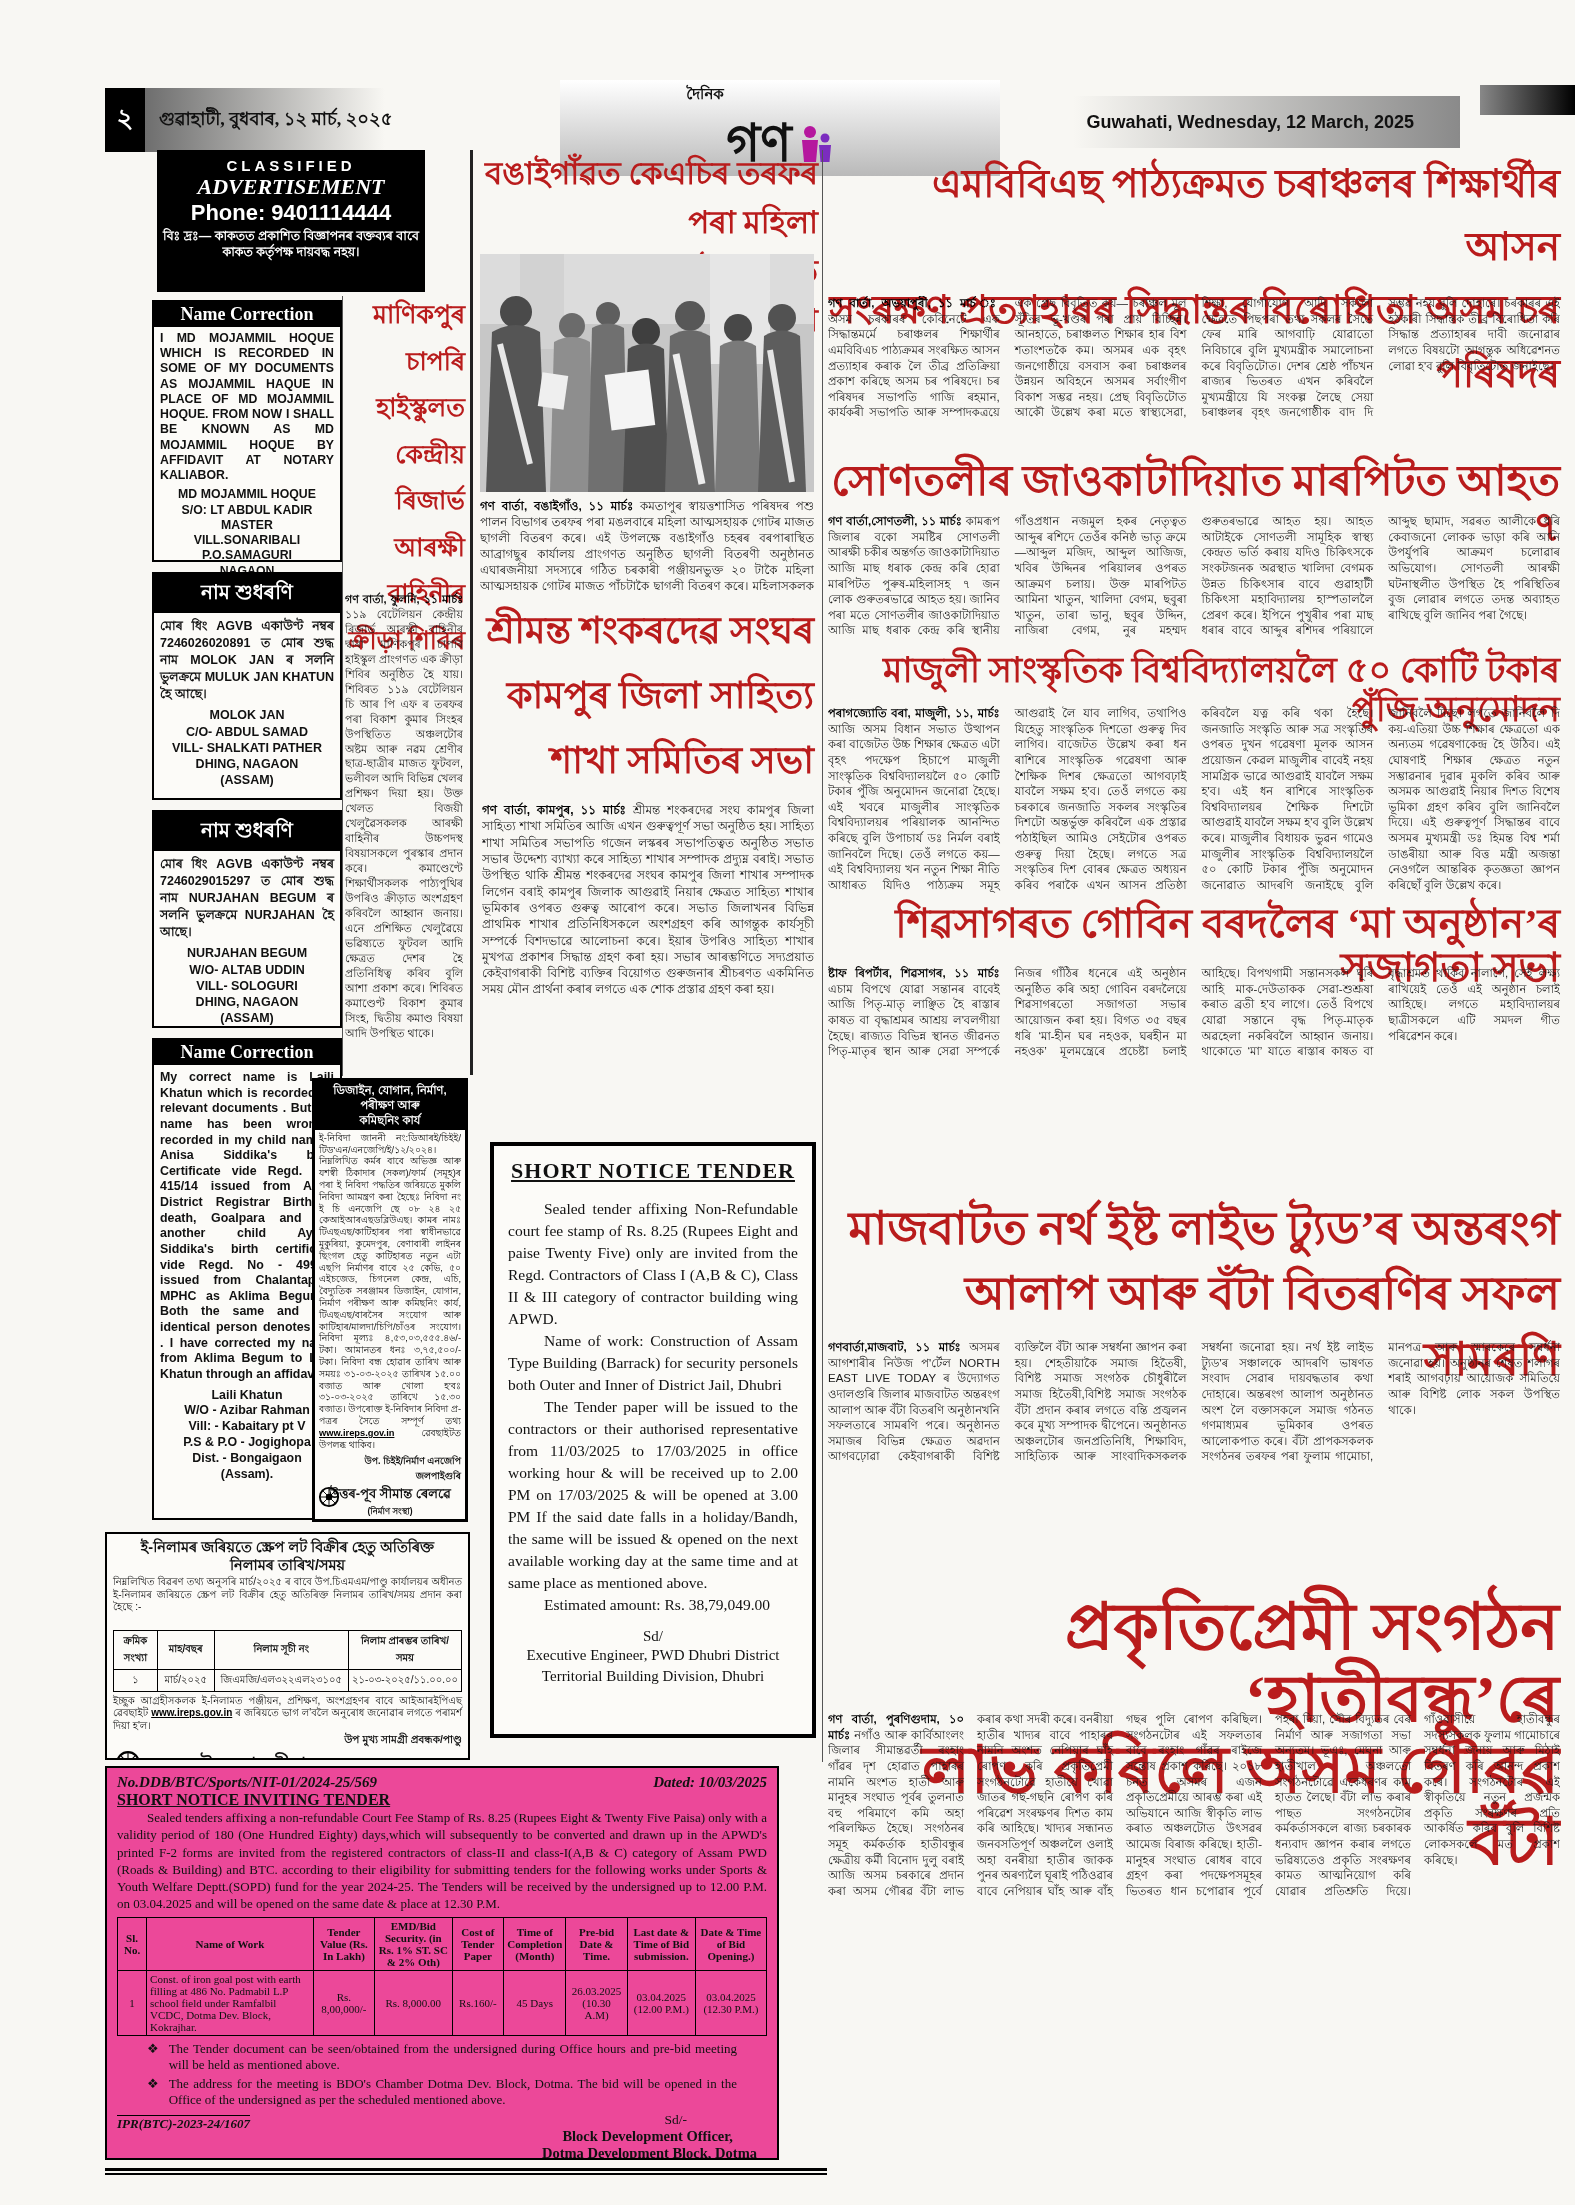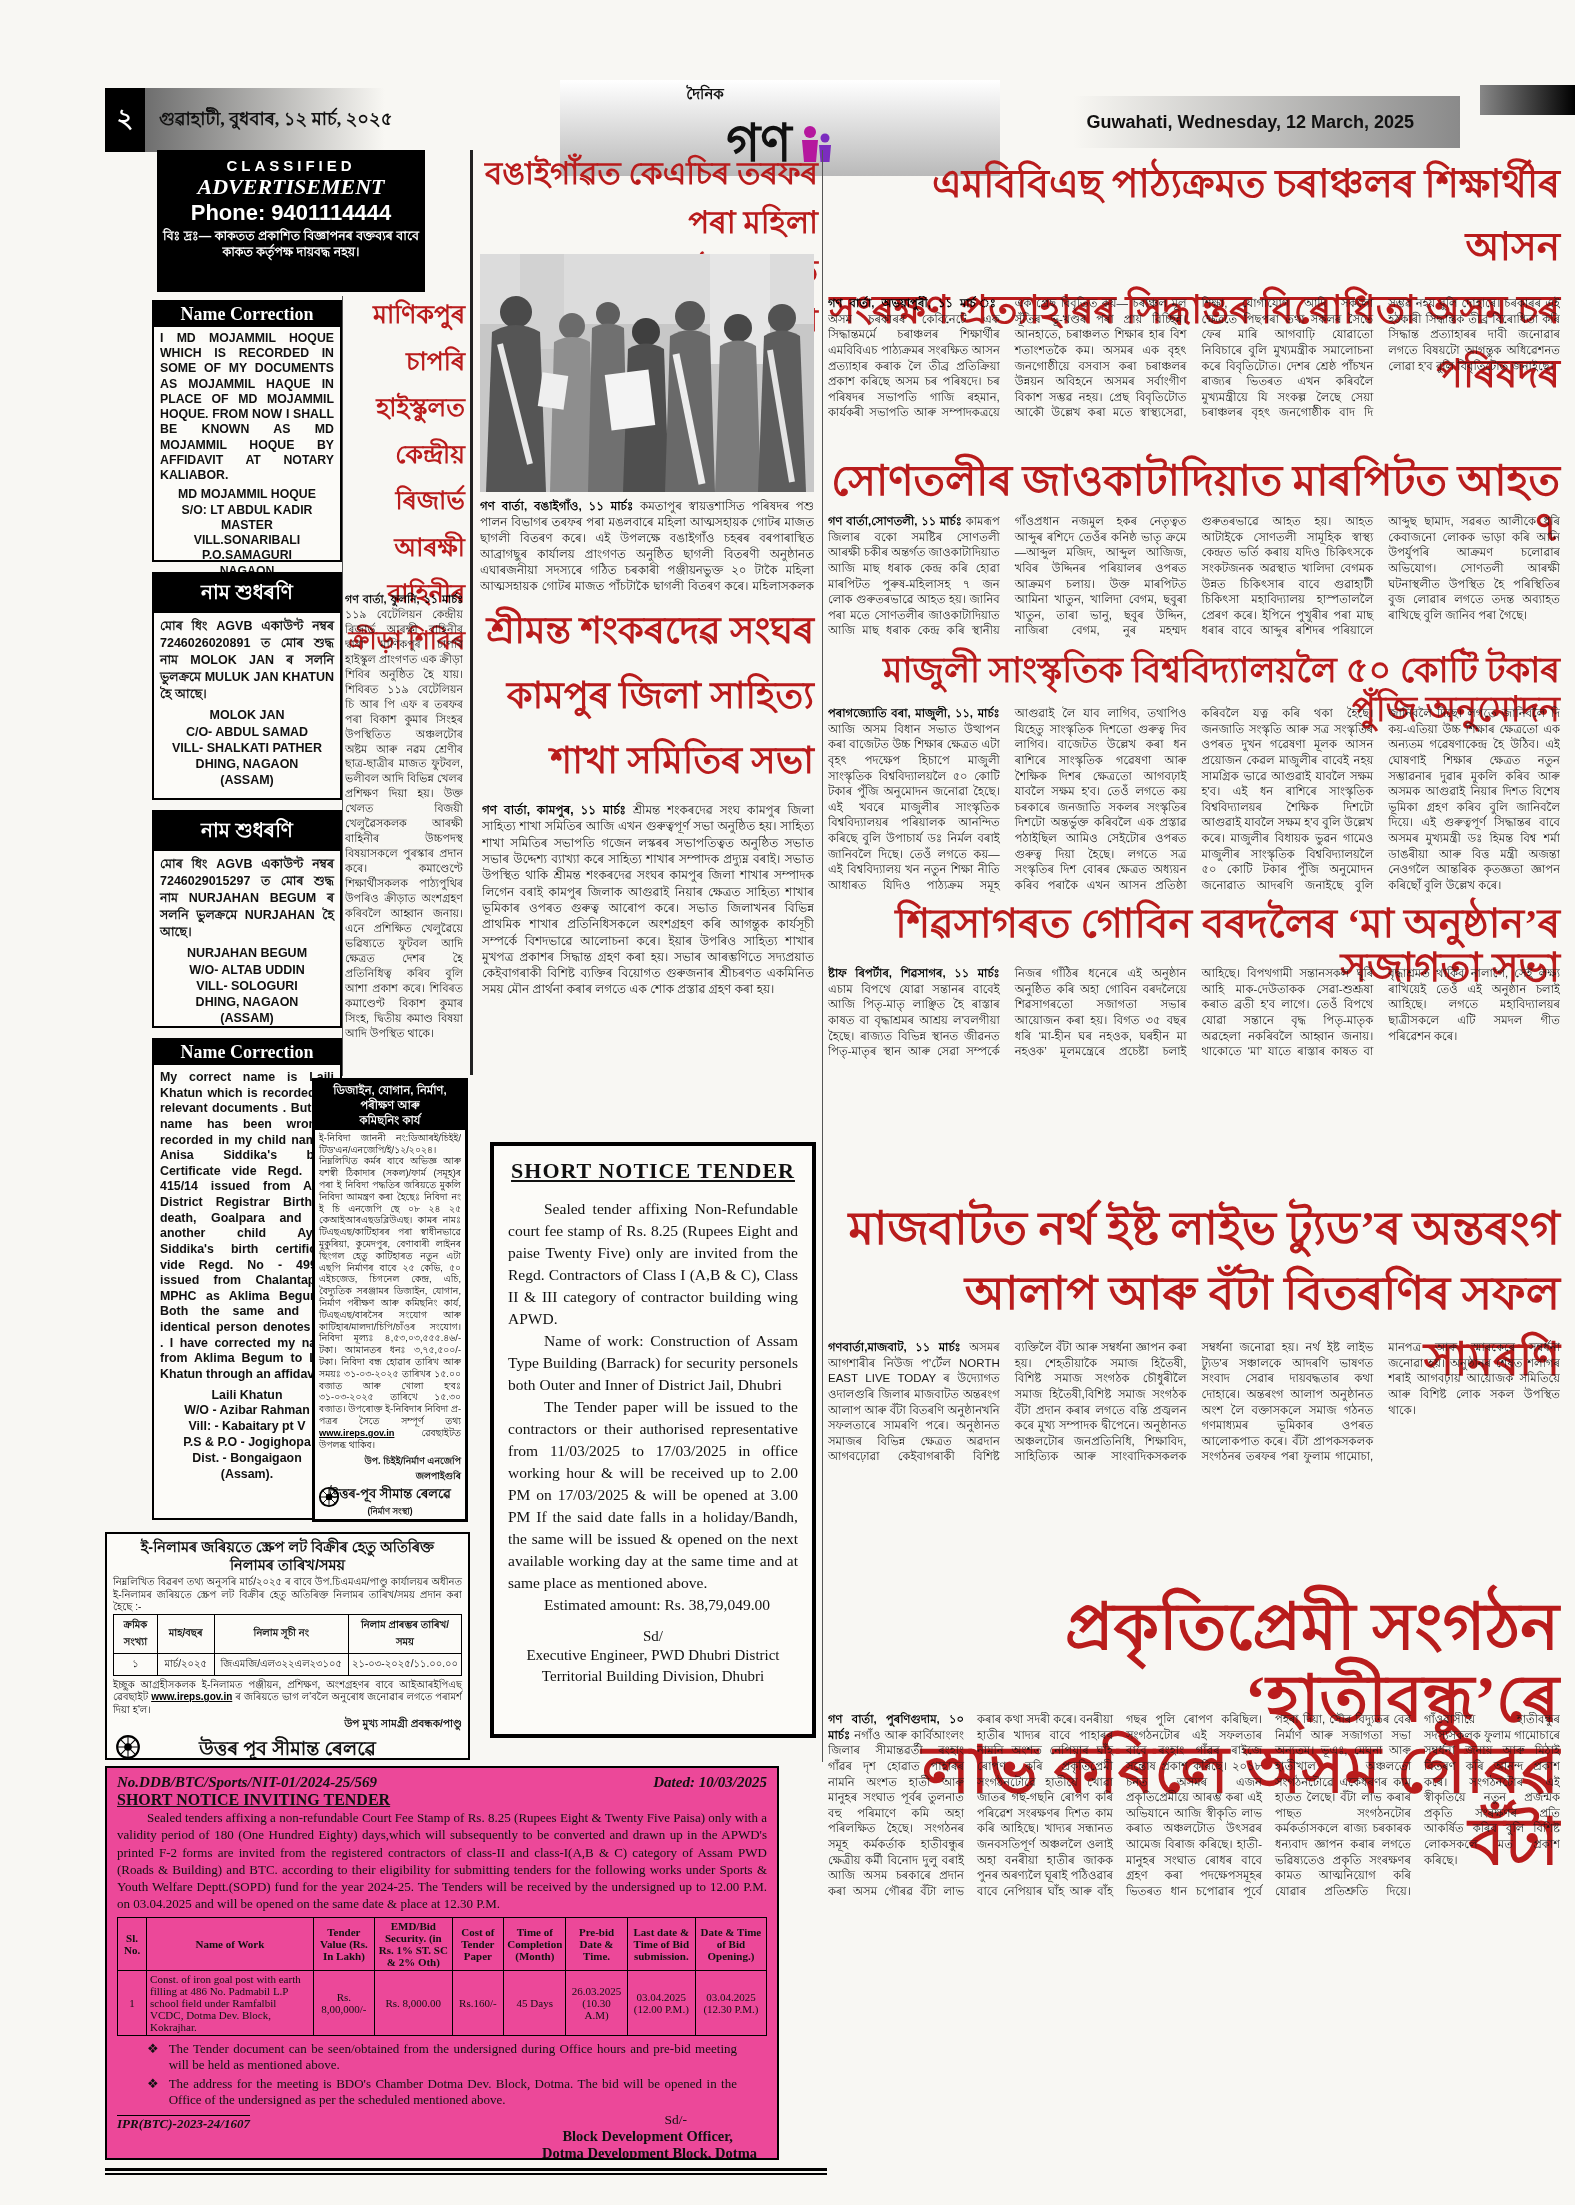--- a/index.html
+++ b/index.html
@@ -107,21 +107,21 @@
 Vill: - Kabaitary pt V
 P.S &amp; P.O - Jogighopa
 Dist. - Bongaigaon
 (Assam).</div>
   </div>
 
   <div class="abs noticebox" style="left:105px;top:1532px;width:365px;height:228px;padding:4px 6px;overflow:hidden">
     <div class="pre" style="font-size:14.5px;font-weight:900;text-align:center;line-height:1.25">ই-নিলামৰ জৰিয়তে স্ক্ৰেপ লট বিক্ৰীৰ হেতু অতিৰিক্ত
 নিলামৰ তাৰিখ/সময়</div>
     <div class="just" style="font-size:10px;line-height:1.25;margin-top:2px">নিম্নলিখিত বিৱৰণ তথ্য অনুসৰি মাৰ্চ/২০২৫ ৰ বাবে উপ.চিএমএম/পাণ্ডু কাৰ্যালয়ৰ অধীনত ই-নিলামৰ জৰিয়তে স্ক্ৰেপ লট বিক্ৰীৰ হেতু অতিৰিক্ত নিলামৰ তাৰিখ/সময় প্ৰদান কৰা হৈছে :-</div>
-    <table class="enilam-t" style="margin-top:0">
+    <table class="enilam-t" style="margin-top:16px">
       <colgroup>
           <col style="width:13%">
           <col style="width:17%">
           <col style="width:40%">
           <col style="width:30%">
         </colgroup>
       <tbody>
           <tr>
         <th>ক্ৰমিক সংখ্যা</th>
         <th>মাহ/বছৰ</th>

